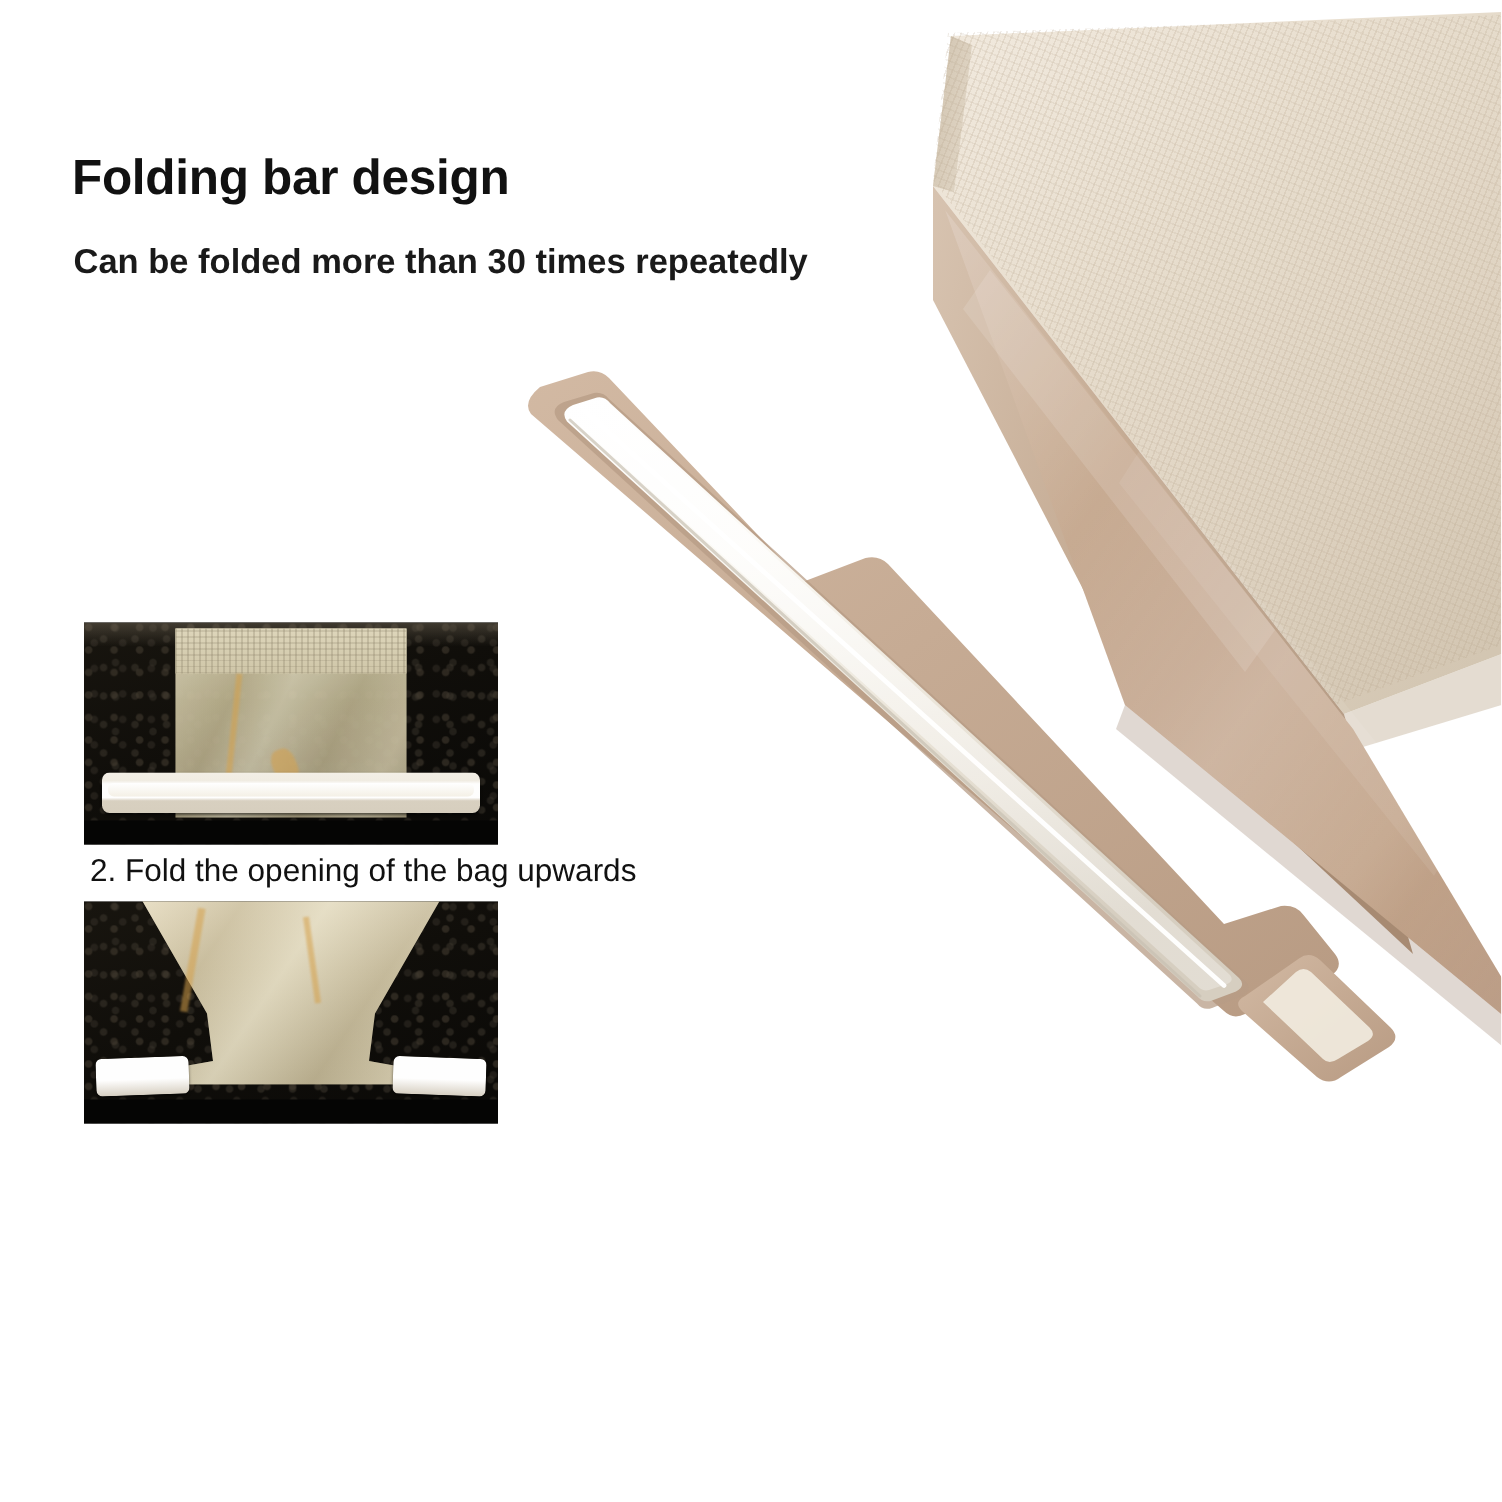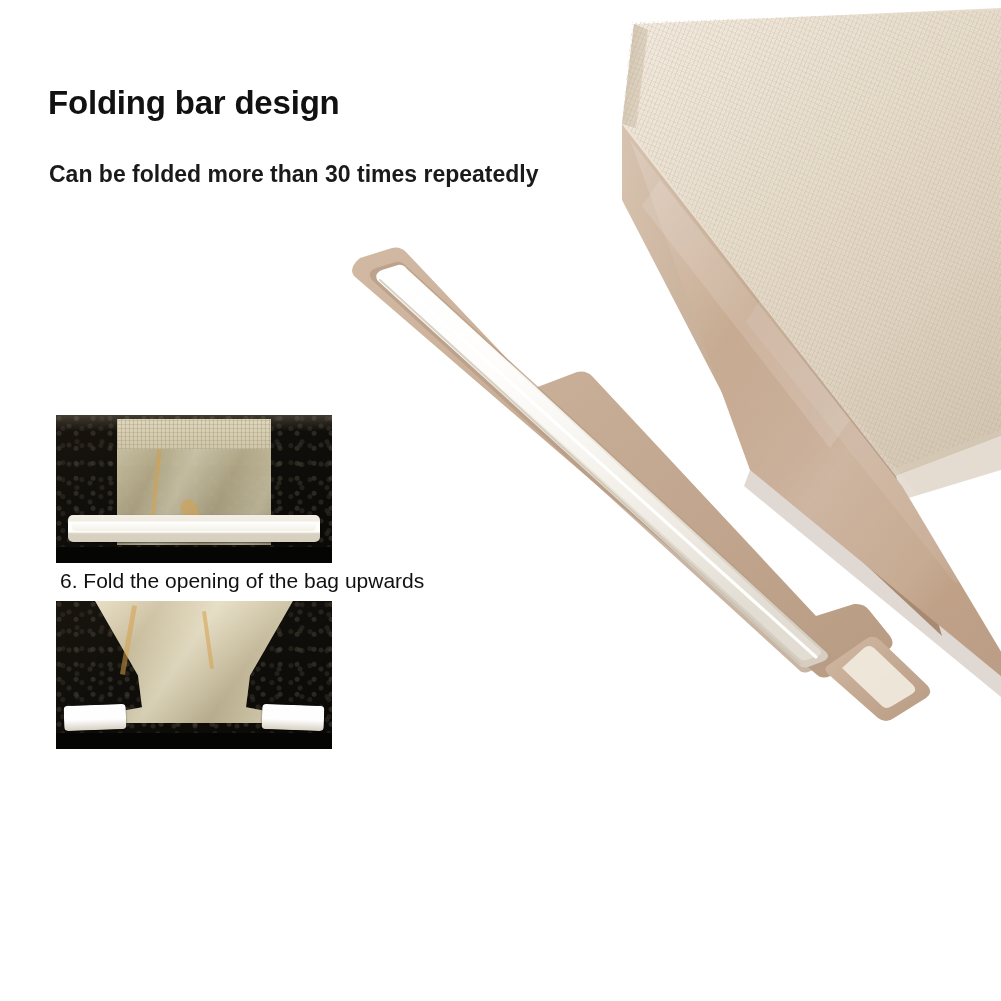--- a/index.html
+++ b/index.html
@@ -15,21 +15,21 @@
     width: 1001px;
     height: 1001px;
     background: #ffffff;
     overflow: hidden;
   }
 
   
   .heading {
     position: absolute;
     left: 48px;
-    top: 84px;
+    top: 99px;
     font-size: 33px;
     font-weight: bold;
     color: #111111;
     letter-spacing: -0.2px;
     white-space: nowrap;
     z-index: 40;
   }
   .subheading {
     position: absolute;
     left: 49px;
@@ -370,21 +370,21 @@
       <div class="thumb">
         <div class="felt"></div>
         <div class="glow-top"></div>
         <div class="t1-bag"></div>
         <div class="t1-paper"></div>
         <div class="t1-streak" style="left:97px;top:34px;width:4px;height:88px;transform:rotate(6deg);"></div>
         <div class="t1-streak" style="left:126px;top:84px;width:16px;height:24px;transform:rotate(-22deg);border-radius:40%;"></div>
         <div class="t1-bar"></div>
         <div class="bottom-band"></div>
       </div>
-      <div class="step-caption">6. Fold the opening of the bag upwards</div>
+      <div class="step-caption">2. Fold the opening of the bag upwards</div>
     </div>
 
     <div class="step">
       <div class="thumb">
         <div class="felt"></div>
         <div class="t2-bag"></div>
         <div class="t1-streak" style="left:70px;top:4px;width:5px;height:70px;transform:rotate(10deg);"></div>
         <div class="t1-streak" style="left:150px;top:10px;width:4px;height:58px;transform:rotate(-8deg);"></div>
         <div class="t2-endL"></div>
         <div class="t2-endR"></div>

